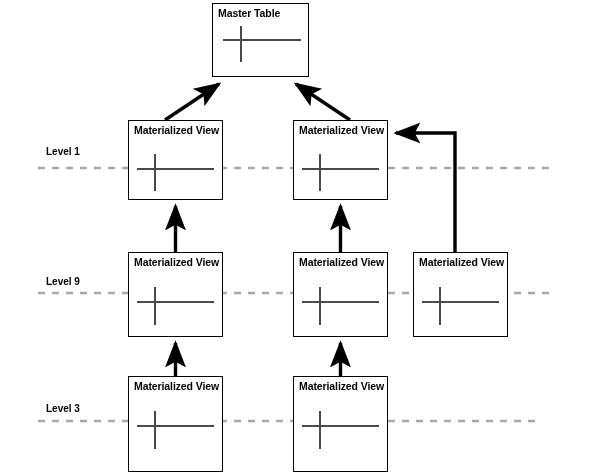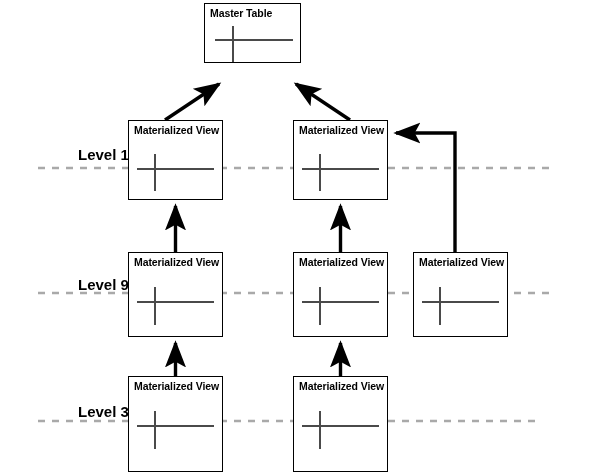--- a/index.html
+++ b/index.html
@@ -46,26 +46,25 @@
     height: 1.6px;
     background: #4a4a4a;
   }
   .glyph-v {
     position: absolute;
     width: 1.6px;
     background: #4a4a4a;
   }
   .level-label {
     position: absolute;
-    font-size: 15px;
+    font-size: 10px;
     font-weight: bold;
     color: #000000;
     white-space: nowrap;
     z-index: 6;
-    margin-left: 32px;
   }
 </style>
 </head>
 <body>
 
 <div id="diagram">
 
   <svg id="diagram-svg" viewBox="0 0 600 472">
     <defs>
       <marker id="arrowhead" markerWidth="9" markerHeight="9" refX="7.2" refY="3.6" orient="auto" markerUnits="strokeWidth">
@@ -93,21 +92,21 @@
 
     <g>
       <path d="M455,252 L455,133 L396,133" fill="none" stroke="#000000" stroke-width="3.4" stroke-linejoin="miter" marker-end="url(#arrowhead)"></path>
     </g>
   </svg>
 
   <div class="level-label" style="left:46px; top:146px;">Level 1</div>
   <div class="level-label" style="left:46px; top:276px;">Level 9</div>
   <div class="level-label" style="left:46px; top:403px;">Level 3</div>
 
-  <div class="node" style="left:204px; top:3px; width:97px; height:60px;">
+  <div class="node" style="left:212px; top:3px; width:97px; height:74px;">
     <div class="node-label">Master Table</div>
     <div class="glyph-h" style="left:10px; top:35px; width:78px;"></div>
     <div class="glyph-v" style="left:27px; top:22px; height:36px;"></div>
   </div>
 
   <div class="node" style="left:128px; top:120px; width:95px; height:80px;">
     <div class="node-label">Materialized View</div>
     <div class="glyph-h" style="left:8px; top:47px; width:77px;"></div>
     <div class="glyph-v" style="left:25px; top:33px; height:37px;"></div>
   </div>

